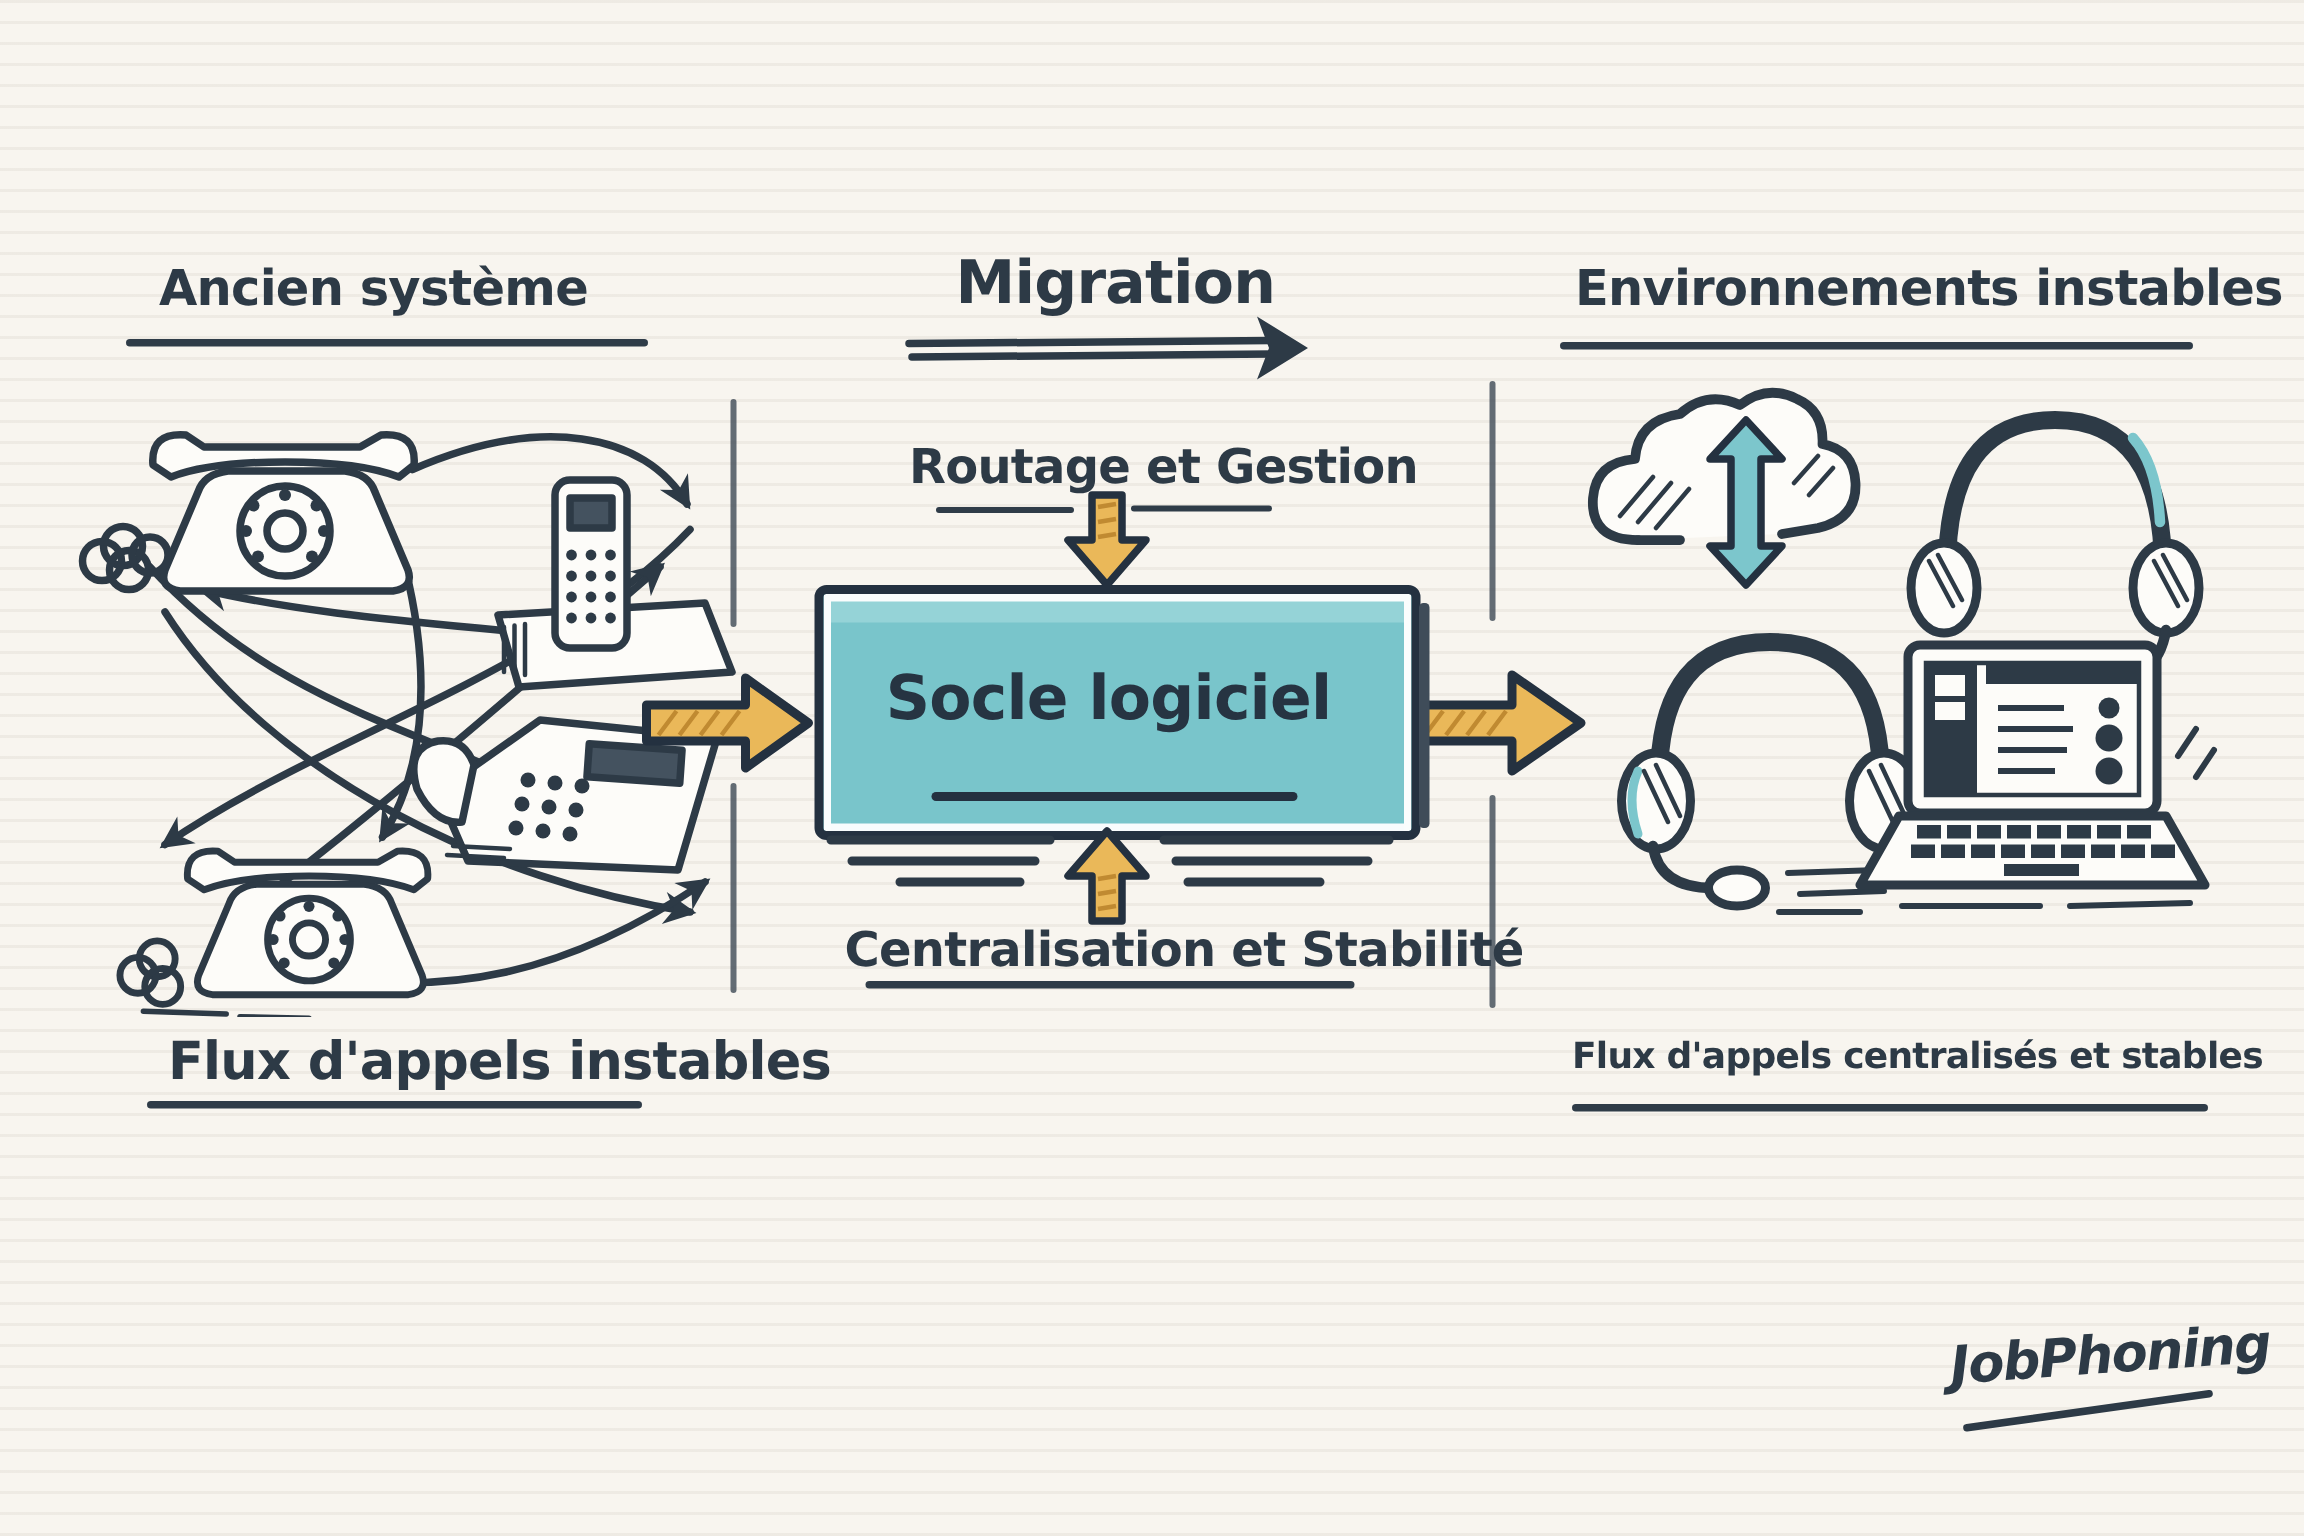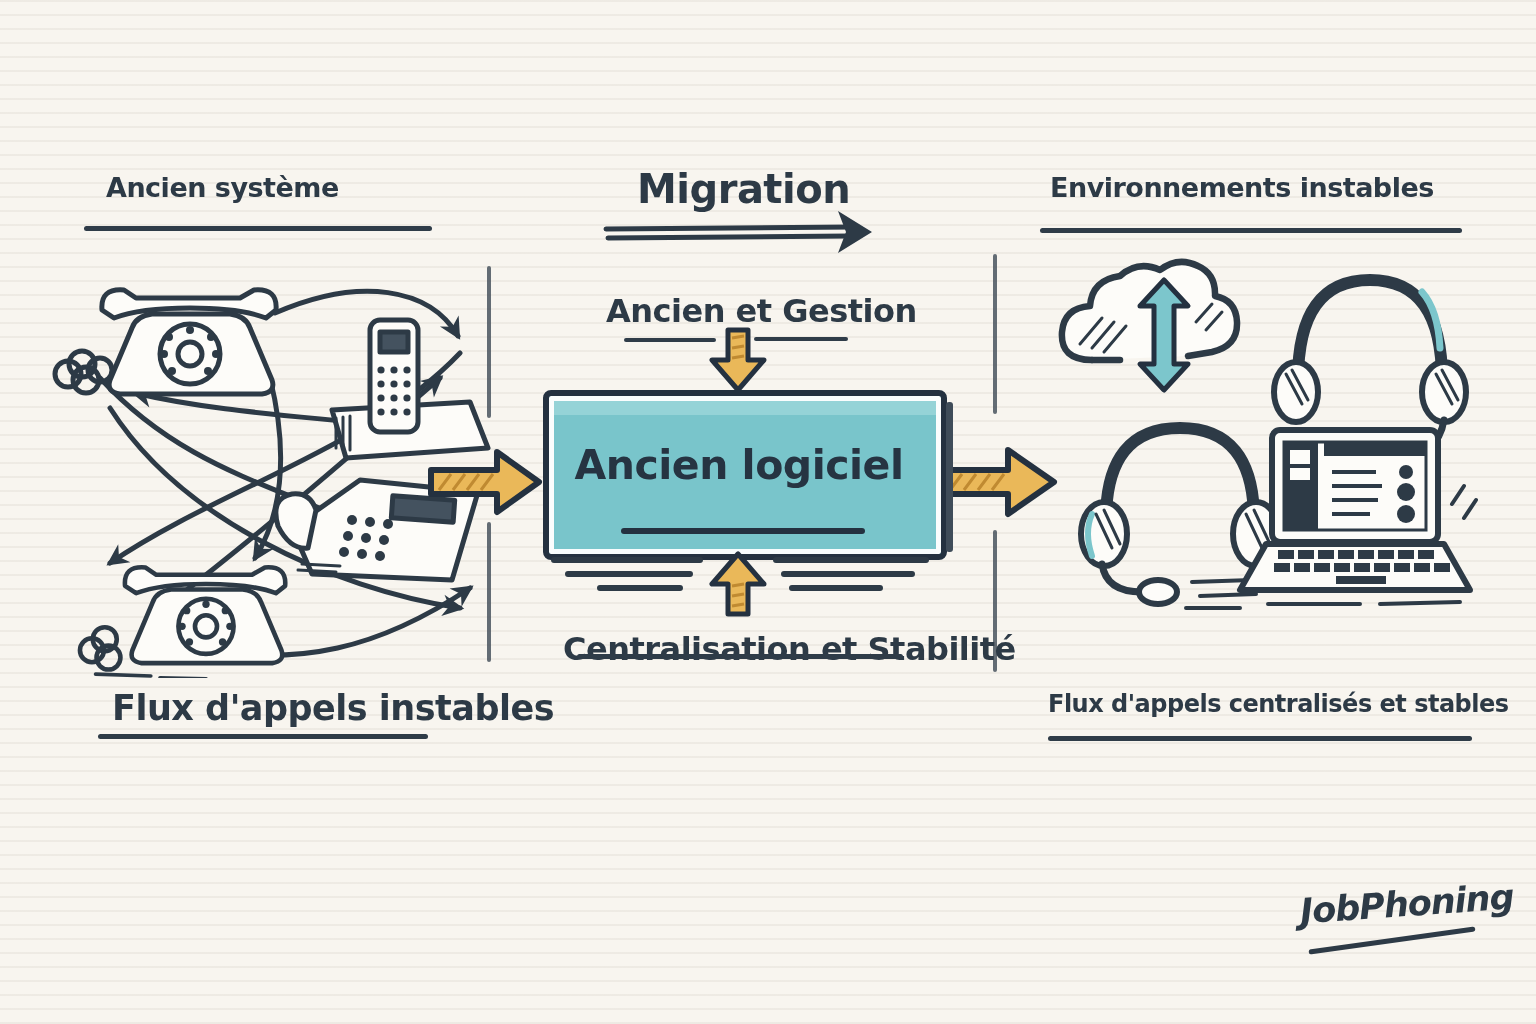--- a/index.html
+++ b/index.html
@@ -10,21 +10,21 @@
     background:
       repeating-linear-gradient(180deg,
         rgba(150,140,125,0.10) 0px, rgba(150,140,125,0.10) 2px,
         rgba(0,0,0,0) 2px, rgba(0,0,0,0) 14px),
       #f8f5ef;
     font-family:"DejaVu Sans","Liberation Sans",sans-serif;
     color:#2d3a46;
   }
   .abs{position:absolute;}
   .hw{font-weight:bold;letter-spacing:-0.5px;}
-  .title{font-size:27px;}
+  .title{font-size:33px;}
   .caption{font-size:35px;}
   .small-label{font-size:32px;}
   .rule{background:#2f3c48;height:5px;border-radius:3px;}
   .divider{width:4px;background:#49545e;border-radius:2px;opacity:.85;}
   .boxwrap{left:543px;top:382px;width:400px;height:172px;}
   .teal-box{
     position:absolute;left:0;top:8px;width:392px;height:158px;
     background:#79c5cb;
     border:6px solid #243140;border-radius:8px;
     box-shadow:inset 0 0 0 5px rgba(255,255,255,0.95), inset 0 14px 0 5px #95d3d7;
@@ -195,53 +195,53 @@
       </g>
   </svg>
 
   <svg class="abs" style="left:938px;top:440px;" width="125" height="84" viewBox="0 0 125 84">
     <path d="M4 30 L70 30 L70 10 L116 42 L70 74 L70 54 L4 54 Z" fill="#eab859" stroke="#243140" stroke-width="6" stroke-linejoin="round"></path>
     <g stroke="#c08a31" stroke-width="3">
         <path d="M12 50 L24 34 M26 50 L38 34 M40 50 L52 34 M54 50 L66 34"></path>
       </g>
   </svg>
 
-  <div class="abs hw small-label" style="left:606px;top:292px;">Ancien et Gestion</div>
+  <div class="abs hw small-label" style="left:606px;top:292px;">Routage et Gestion</div>
   <div class="abs rule" style="left:624px;top:338px;width:92px;height:4px;"></div>
   <div class="abs rule" style="left:754px;top:337px;width:94px;height:4px;"></div>
   <svg class="abs" style="left:706px;top:326px;" width="64" height="70" viewBox="0 0 64 70">
     <path d="M22 4 L42 4 L42 34 L58 34 L32 64 L6 34 L22 34 Z" fill="#eab859" stroke="#243140" stroke-width="5" stroke-linejoin="round"></path>
     <g stroke="#c08a31" stroke-width="3">
         <path d="M26 12 L38 10 M26 22 L38 20 M26 32 L38 30"></path>
       </g>
   </svg>
 
   <div class="abs boxwrap">
     <div class="teal-box"></div>
     <div class="box-text">
-      <span>Ancien logiciel</span>
+      <span>Socle logiciel</span>
     </div>
     <div class="box-underline"></div>
   </div>
 
   <svg class="abs" style="left:540px;top:552px;" width="400" height="56" viewBox="0 0 400 56">
     <g class="ink" stroke-width="6">
       <path d="M14 8 L160 8 M236 8 L386 8"></path>
       <path d="M28 22 L150 22 M244 22 L372 22"></path>
       <path d="M60 36 L140 36 M252 36 L340 36"></path>
     </g>
   </svg>
 
   <svg class="abs" style="left:706px;top:548px;" width="64" height="70" viewBox="0 0 64 70">
     <path d="M22 66 L42 66 L42 36 L58 36 L32 6 L6 36 L22 36 Z" fill="#eab859" stroke="#243140" stroke-width="5" stroke-linejoin="round"></path>
     <g stroke="#c08a31" stroke-width="3">
         <path d="M26 58 L38 56 M26 48 L38 46 M26 38 L38 36"></path>
       </g>
   </svg>
-  <div class="abs hw small-label" style="left:563px;top:614px;margin-top:16px;">Centralisation et Stabilité</div>
+  <div class="abs hw small-label" style="left:563px;top:614px;">Centralisation et Stabilité</div>
   <div class="abs rule" style="left:577px;top:654px;width:326px;"></div>
 
   <svg class="abs" style="left:1040px;top:252px;" width="440" height="380" viewBox="0 0 440 380">
 
     <g>
       <path class="ink fillw" stroke-width="6.5" d="M52 108 Q20 108 22 80 Q24 56 50 54 Q52 28 80 24 Q98 8 120 18 Q138 4 158 14 Q176 22 175 44 Q196 48 197 70 Q198 94 172 100 L148 104"></path>
       <path class="ink" stroke-width="6.5" d="M52 108 L80 108"></path>
       <g class="ink" stroke-width="3">
           <path d="M40 92 L62 66 M52 96 L74 70 M64 100 L86 74 M156 70 L172 52 M166 78 L182 60"></path>
         </g>

